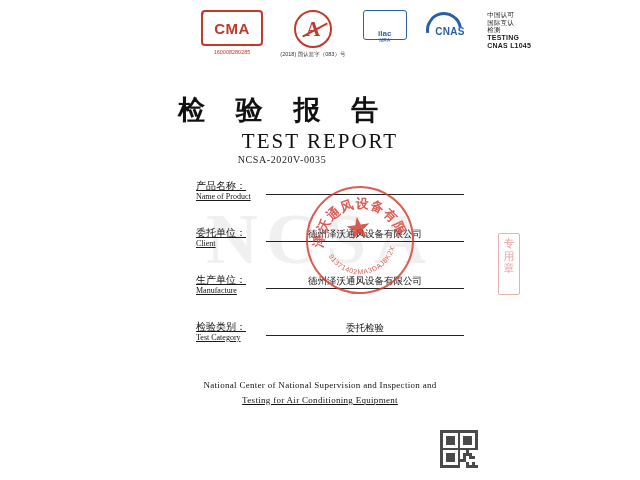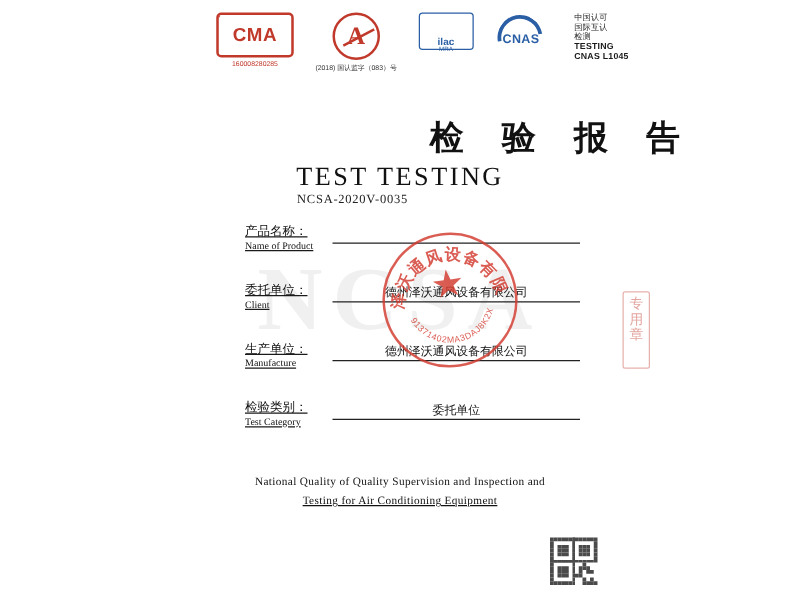--- a/index.html
+++ b/index.html
@@ -18,21 +18,21 @@
     position: relative;
     width: 640px;
     height: 480px;
     background: #ffffff;
   }
 
   
   .logo-strip {
     position: absolute;
     top: 10px;
-    left: 173px;
+    left: 201px;
     width: 330px;
     height: 62px;
     display: flex;
     align-items: flex-start;
     justify-content: space-between;
   }
   .logo-cell {
     display: flex;
     flex-direction: column;
     align-items: center;
@@ -144,20 +144,21 @@
     line-height: 1.1;
   }
 
   
   .cnas {
     position: relative;
     width: 46px;
     height: 34px;
     display: flex;
     align-items: center;
+    justify-content: center;
   }
   .cnas .cnas-swoosh {
     position: absolute;
     left: 2px;
     top: 2px;
     width: 30px;
     height: 30px;
     border: 3px solid #2b5fa5;
     border-radius: 50%;
     border-right-color: transparent;
@@ -192,21 +193,21 @@
     font-weight: bold;
     letter-spacing: 0.2px;
   }
 
   
   .title-zh {
     position: absolute;
     top: 92px;
     left: 0;
     width: 556px;
-    text-align: right;
+    text-align: center;
     font-family: "Liberation Serif", serif;
     font-weight: bold;
     font-size: 27px;
     letter-spacing: 12px;
     text-indent: 12px;
     color: #111;
   }
   .title-en {
     position: absolute;
     top: 129px;
@@ -467,21 +468,21 @@
       <div class="zh">中国认可</div>
       <div class="zh">国际互认</div>
       <div class="zh">检测</div>
       <div class="en">TESTING</div>
       <div class="en">CNAS L1045</div>
     </div>
 
   </div>
 
   <div class="title-zh">检 验 报 告</div>
-  <div class="title-en">TEST TESTING</div>
+  <div class="title-en">TEST REPORT</div>
   <div class="report-no">NCSA-2020V-0035</div>
 
   <div class="fields">
 
     <div class="field-row">
       <div class="field-label">
         <div class="lbl-zh">产品名称：</div>
         <div class="lbl-en">Name of Product</div>
       </div>
       <div class="field-value-wrap">
@@ -510,21 +511,21 @@
         <div class="field-rule"></div>
       </div>
     </div>
 
     <div class="field-row">
       <div class="field-label">
         <div class="lbl-zh">检验类别：</div>
         <div class="lbl-en">Test Category</div>
       </div>
       <div class="field-value-wrap">
-        <div class="field-value">委托单位</div>
+        <div class="field-value">委托检验</div>
         <div class="field-rule"></div>
       </div>
     </div>
 
   </div>
 
   <div class="seal">
     <svg class="seal-arc-text" viewBox="0 0 104 104">
       <defs>
         <path id="arcTop" d="M 14,58 A 38,38 0 0 1 90,58" fill="none"></path>
@@ -542,21 +543,21 @@
       </defs>
       <text>
         <textPath href="#arcBot" startOffset="50%" text-anchor="middle">91371402MA3DAJ8K2X</textPath>
       </text>
     </svg>
   </div>
 
   <div class="side-seal">专用章</div>
 
   <div class="org">
-    <div class="org-en1">National Quality of Quality Supervision and Inspection and</div>
+    <div class="org-en1">National Center of National Supervision and Inspection and</div>
     <div class="org-en2">Testing for Air Conditioning Equipment</div>
   </div>
 
   <div class="qr" id="qr">
       <div class="qr-cell" style="left: 26.3077px; top: 20.4615px; width: 2.92308px; height: 2.92308px;"></div>
       <div class="qr-cell" style="left: 23.3846px; top: 23.3846px; width: 2.92308px; height: 2.92308px;"></div>
       <div class="qr-cell" style="left: 26.3077px; top: 23.3846px; width: 2.92308px; height: 2.92308px;"></div>
       <div class="qr-cell" style="left: 29.2308px; top: 23.3846px; width: 2.92308px; height: 2.92308px;"></div>
       <div class="qr-cell" style="left: 23.3846px; top: 26.3077px; width: 2.92308px; height: 2.92308px;"></div>
       <div class="qr-cell" style="left: 29.2308px; top: 26.3077px; width: 2.92308px; height: 2.92308px;"></div>

